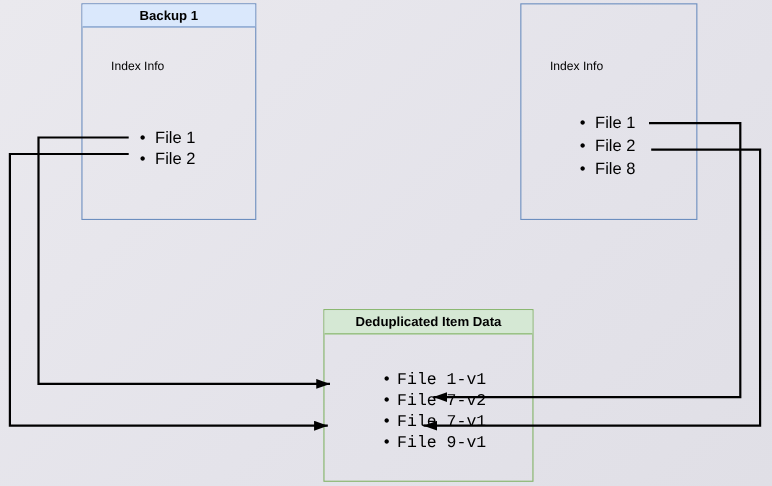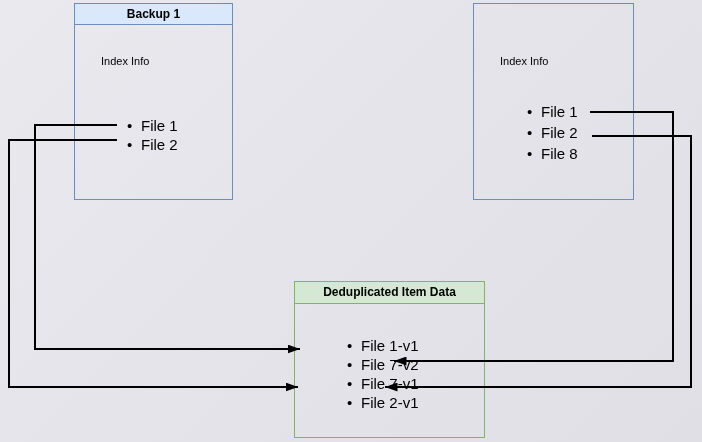--- a/index.html
+++ b/index.html
@@ -53,21 +53,21 @@
     content: "\2022";
     position: absolute;
     left: -14px;
     font-size: 15px;
   }
   #backup1 ul.filelist { left: 66px; top: 112px; }
   #backup1 ul.filelist li { height: 19px; line-height: 19px; }
   #backup2 ul.filelist { left: 67px; top: 97px; }
   #backup2 ul.filelist li { height: 21px; line-height: 21px; }
   #dedup ul.filelist { left: 66px; top: 54px; }
-  #dedup ul.filelist li { height: 19px; line-height: 19px; }
+  #dedup ul.filelist li { height: 19px; line-height: 19px; font-family: Liberation Mono, monospace; }
 
   svg.connector-layer {
     position: absolute;
     left: 0; top: 0;
     width: 702px; height: 442px;
     pointer-events: none;
   }
   .connector { fill: none; stroke-width: 2; }
 </style>
 </head>
@@ -92,21 +92,21 @@
       <li>File 8</li>
     </ul>
   </div>
 
   <div class="node green" id="dedup">
     <div class="header">Deduplicated Item Data</div>
     <ul class="filelist">
       <li>File 1-v1</li>
       <li>File 7-v2</li>
       <li>File 7-v1</li>
-      <li>File 2-v1</li>
+      <li>File 9-v1</li>
     </ul>
   </div>
 
   <svg class="connector-layer" viewBox="0 0 702 442" xmlns="http://www.w3.org/2000/svg">
     <defs>
       <marker id="arrowhead" markerUnits="userSpaceOnUse" markerWidth="13" markerHeight="9" refX="12.5" refY="4.5" orient="auto">
         <path d="M0,0 L12.5,4.5 L0,9 Z" fill="#000000"></path>
       </marker>
     </defs>
   <polyline points="117,125 35,125 35,349 300,349" class="connector" stroke="#000000" marker-end="url(#arrowhead)"></polyline>

